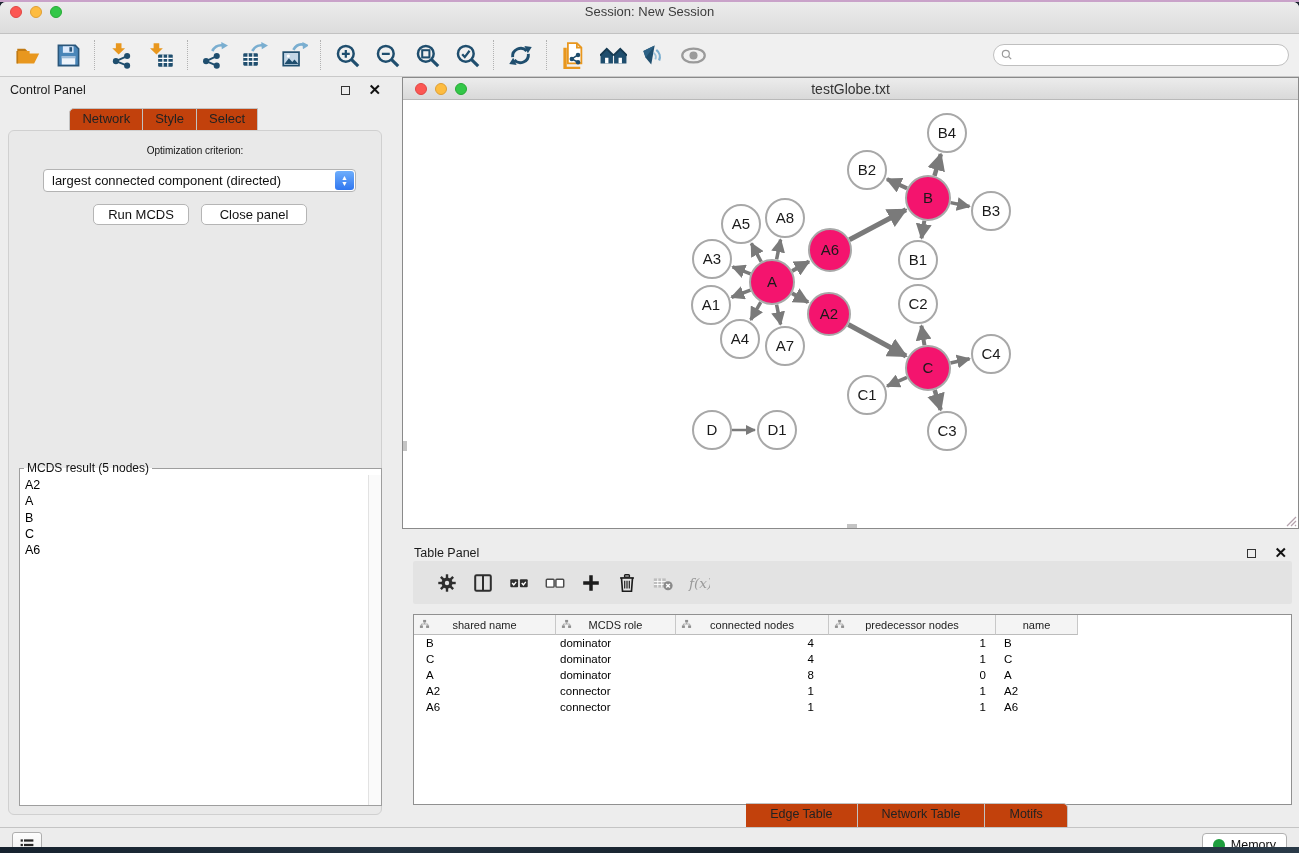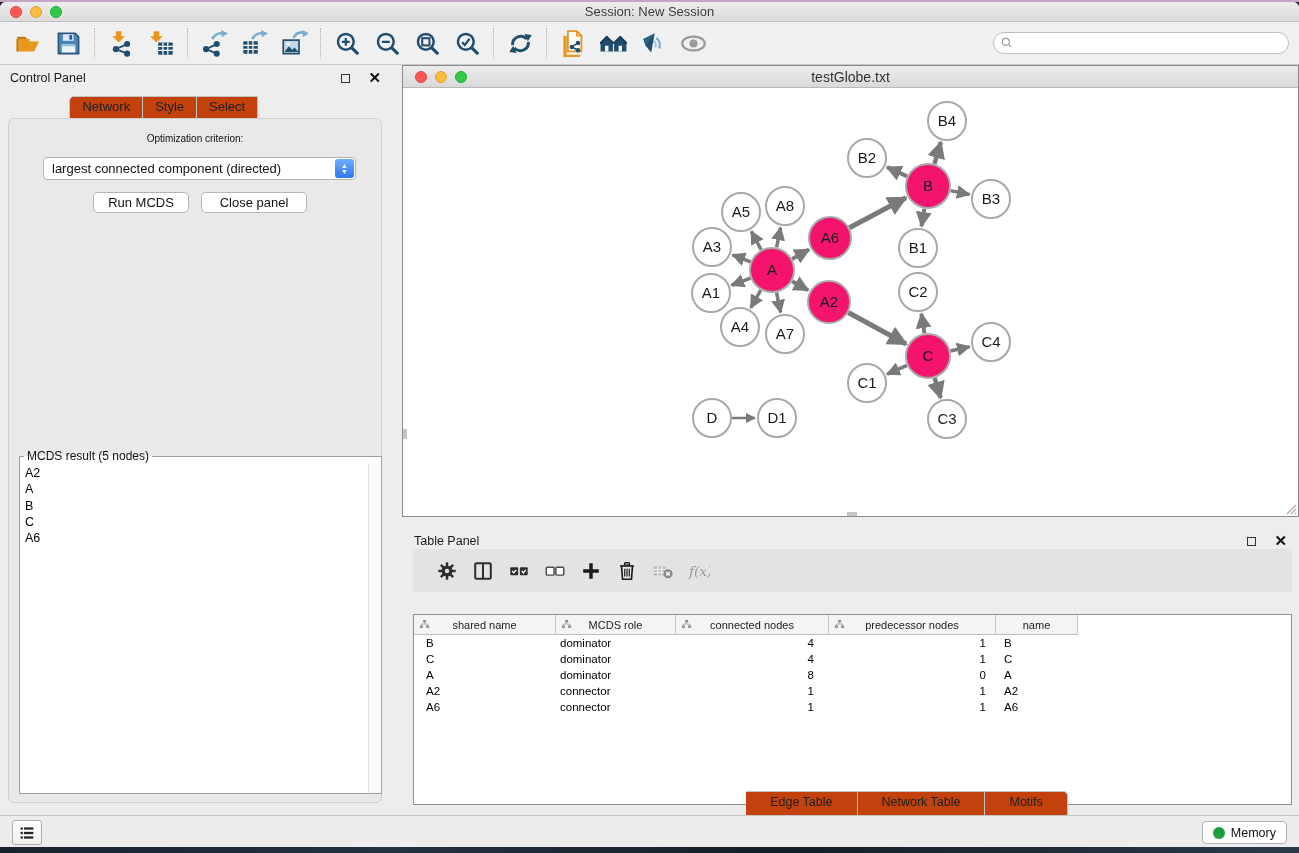--- a/index.html
+++ b/index.html
@@ -5,21 +5,21 @@
   * { margin:0; padding:0; box-sizing:border-box; }
   html,body { width:1299px; height:853px; overflow:hidden;
     font-family:"Liberation Sans", sans-serif; background:#1a2430; }
   .desktop-top { height:2px; background:#c9a2c9; }
   .desktop-bottom { position:absolute; left:0; bottom:0; width:1299px; height:6px;
     background:linear-gradient(90deg,#16222e,#233240 30%,#141e28 60%,#2a3a48); }
   .window { position:absolute; top:2px; left:0; width:1299px; height:845px;
     background:#ededed; border-radius:6px 6px 0 0; overflow:hidden; }
 
   
-  .titlebar { position:relative; height:20px; background:linear-gradient(#ececec,#dcdcdc);
+  .titlebar { position:relative; height:32px; background:linear-gradient(#ececec,#dcdcdc);
     border-bottom:1px solid #c2c2c2; }
   .titlebar .title { text-align:center; font-size:13px; line-height:20px; color:#3c3c3c; }
   .lights { position:absolute; left:10px; top:4px; display:flex; gap:8px; }
   .light { width:12px; height:12px; border-radius:50%; }
   .light.red { background:#fc5753; border:1px solid #df4744; }
   .light.yellow { background:#fdbc40; border:1px solid #de9f34; }
   .light.green { background:#33c748; border:1px solid #27aa35; }
 
   
   .toolbar { position:relative; height:43px; background:#f0f0f0; border-bottom:1px solid #c9c9c9;
@@ -87,21 +87,21 @@
 
   
   .tp { position:absolute; left:402px; top:453px; width:897px; height:297px; }
   .tp .panel-head { padding:0 12px; height:26px; margin-top:10px; }
   .tp-toolbar { position:absolute; left:11px; top:31px; width:879px; height:43px;
     background:#e3e3e3; border-radius:2px; display:flex; align-items:center; padding-left:16px; }
   .tp-btn { width:36px; height:34px; border:none; background:transparent; cursor:pointer;
     display:flex; align-items:center; justify-content:center; }
   .tp-btn svg { width:22px; height:22px; }
   .tp-btn.disabled { cursor:default; }
-  .tbl { position:absolute; left:11px; top:96px; width:879px; height:191px;
+  .tbl { position:absolute; left:11px; top:84px; width:879px; height:191px;
     background:#fff; border:1px solid #909090; overflow:hidden; }
   .thead { display:flex; height:20px; }
   .th { position:relative; background:#f4f4f4; border-right:1px solid #c8c8c8;
     border-bottom:1px solid #bcbcbc; font-size:11px; color:#222; display:flex;
     align-items:center; justify-content:center; cursor:pointer; }
   .th .tree { position:absolute; left:5px; top:4px; width:11px; height:11px; }
   .tr { display:flex; height:16px; }
   .td { font-size:11.5px; color:#000; line-height:16px; white-space:nowrap; overflow:hidden; cursor:default; }
   .tp-tabs { position:absolute; left:0; top:273px; width:100%; }
   .tp-tabs .seg-tab { font-size:12.5px; padding:3px 24px; }

